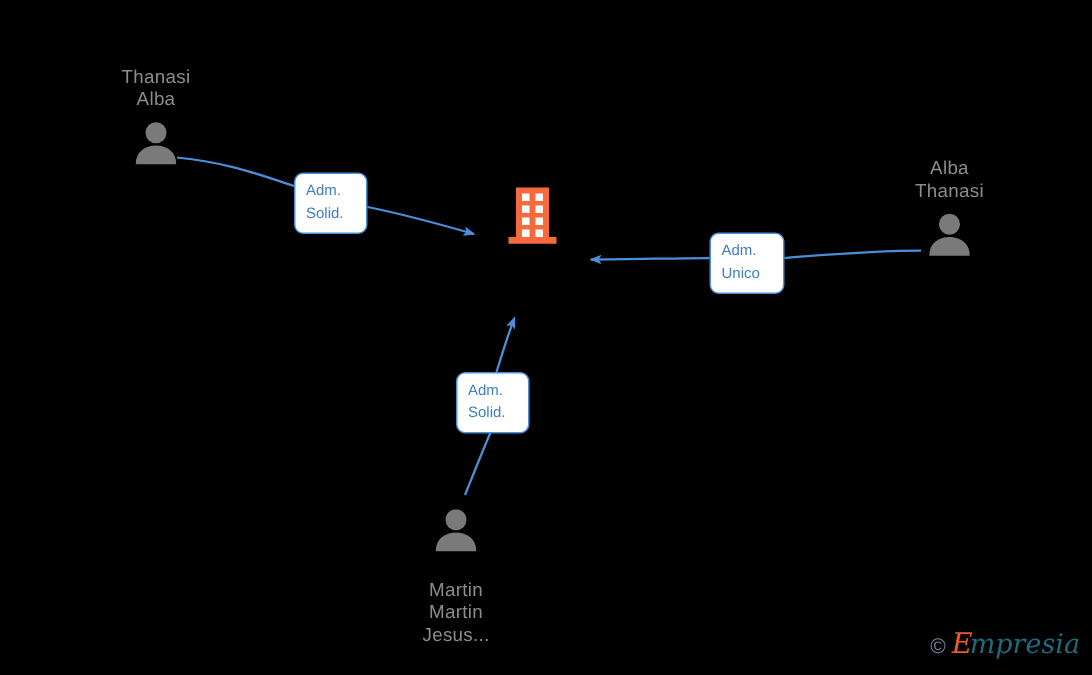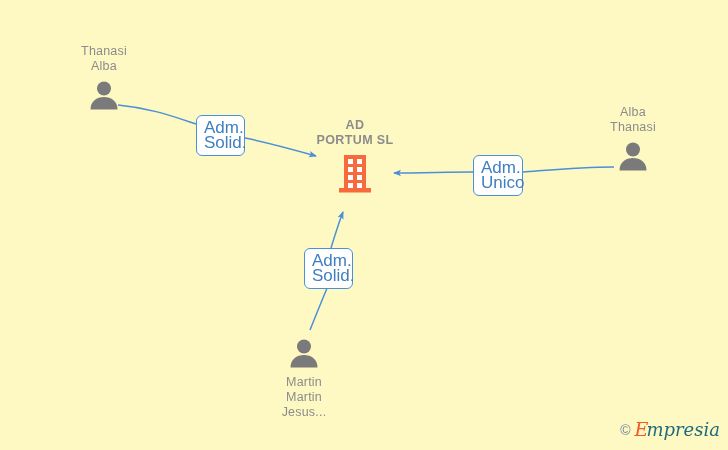--- a/index.html
+++ b/index.html
@@ -8,21 +8,21 @@
     padding: 0;
     background: #ffffff;
   }
   body {
     font-family: "Liberation Sans", sans-serif;
   }
   #canvas {
     position: relative;
     width: 728px;
     height: 450px;
-    background: #fef9c3;
+    background: #000000;
     overflow: hidden;
   }
   #edges {
     position: absolute;
     left: 0;
     top: 0;
     width: 728px;
     height: 450px;
     pointer-events: none;
   }
@@ -51,21 +51,21 @@
     margin: 0 auto;
   }
 
   
   .rel {
     position: absolute;
     background: #ffffff;
     border: 1.4px solid #4a90d9;
     border-radius: 6px;
     color: #3f7fc1;
-    font-size: 17px;
+    font-size: 10px;
     line-height: 15px;
     padding: 4px 21px 5px 7px;
     box-sizing: border-box;
     white-space: pre-line;
     text-align: right;
   }
 
   
   #watermark {
     position: absolute;
@@ -138,28 +138,26 @@
       <circle cx="17" cy="10.5" r="7" fill="#7a7a7a"></circle>
       <path d="M3.5,31.5 C3.5,23.2 9.6,19 17,19 C24.4,19 30.5,23.2 30.5,31.5 Z" fill="#7a7a7a"></path>
     </svg>
   </div>
 
   <div class="node" style="left:244px; top:336px;">
     <svg class="node-icon" width="34" height="34" viewBox="0 0 34 34">
       <circle cx="17" cy="10.5" r="7" fill="#7a7a7a"></circle>
       <path d="M3.5,31.5 C3.5,23.2 9.6,19 17,19 C24.4,19 30.5,23.2 30.5,31.5 Z" fill="#7a7a7a"></path>
     </svg>
-    <div class="node-label" style="margin-top:5px;">Martin
+    <div class="node-label" style="margin-top:16px;">Martin
 Martin
 Jesus...</div>
   </div>
 
   <div class="node" style="left:295px; top:118px;">
-    <div class="node-label company">AD
-PORTUM  SL</div>
     <svg class="node-icon" width="38" height="42" viewBox="0 0 38 42" style="margin-top:5px;">
       <rect x="8" y="2" width="22" height="33" fill="#f86a3b"></rect>
       <rect x="3" y="35" width="32" height="4.5" fill="#f86a3b"></rect>
       <rect x="12" y="6" width="5" height="5" fill="#ffffff"></rect>
       <rect x="21" y="6" width="5" height="5" fill="#ffffff"></rect>
       <rect x="12" y="14" width="5" height="5" fill="#ffffff"></rect>
       <rect x="21" y="14" width="5" height="5" fill="#ffffff"></rect>
       <rect x="12" y="22" width="5" height="5" fill="#ffffff"></rect>
       <rect x="21" y="22" width="5" height="5" fill="#ffffff"></rect>
       <rect x="12" y="30" width="5" height="5" fill="#ffffff"></rect>

